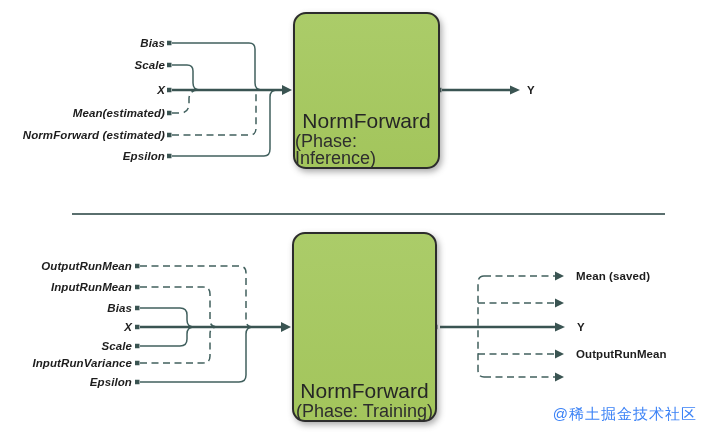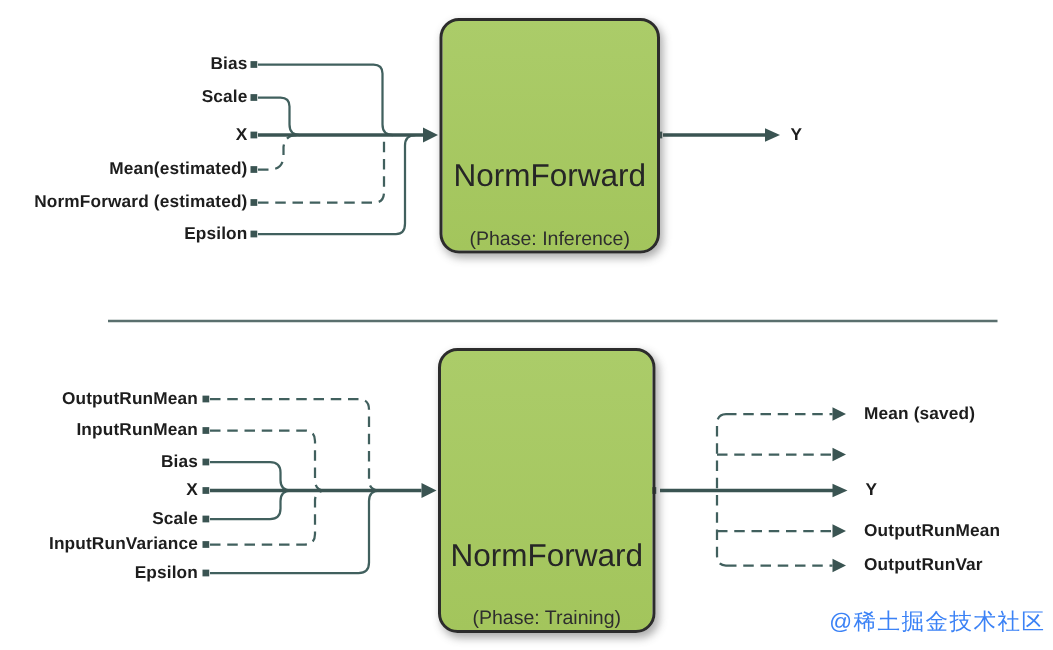--- a/index.html
+++ b/index.html
@@ -5,30 +5,30 @@
   html,body{margin:0;padding:0;background:#ffffff;}
   .stage{
     position:relative;width:702px;height:433px;background:#ffffff;overflow:hidden;
     font-family:"Liberation Sans",sans-serif;
   }
   .stage svg{position:absolute;left:0;top:0;}
   .lbl{
     position:absolute;height:16px;line-height:16px;white-space:nowrap;
     font-size:11.5px;font-weight:bold;color:#1d1d1d;letter-spacing:.1px;
   }
-  .lbl.r{text-align:right;}
+  .lbl.r{text-align:right;font-style:italic;}
   .normbox{
     position:absolute;box-sizing:border-box;
     background:linear-gradient(180deg,#abcc69 0%,#a3c55c 100%);
     border:2.5px solid #2c2c2c;border-radius:13px;
     box-shadow:2px 3px 6px rgba(70,70,70,.45);
     display:flex;flex-direction:column;align-items:center;justify-content:flex-end;
   }
   .normbox .t{font-size:21px;color:#262626;line-height:24px;}
-  .normbox .s{font-size:13px;color:#2e2e2e;line-height:17px;margin-top:20px;}
+  .normbox .s{font-size:18px;color:#2e2e2e;line-height:17px;}
   .box-inference{left:293px;top:12px;width:147px;height:157px;}
   .box-training{left:292px;top:232px;width:145px;height:190px;}
   .watermark{
     position:absolute;right:5px;top:405px;font-size:15px;color:#3b82f6;
     letter-spacing:1px;
   }
 </style>
 </head>
 <body>
 
@@ -119,17 +119,16 @@
   <div class="lbl r" style="right:570px;top:279px">InputRunMean</div>
   <div class="lbl r" style="right:570px;top:300px">Bias</div>
   <div class="lbl r" style="right:570px;top:319px">X</div>
   <div class="lbl r" style="right:570px;top:338px">Scale</div>
   <div class="lbl r" style="right:570px;top:355px">InputRunVariance</div>
   <div class="lbl r" style="right:570px;top:374px">Epsilon</div>
 
   <div class="lbl" style="left:576px;top:268px">Mean (saved)</div>
   <div class="lbl" style="left:577px;top:319px">Y</div>
   <div class="lbl" style="left:576px;top:346px">OutputRunMean</div>
-  <div class="lbl" style="left:576px;top:369px">OutputRunVar</div>
 
   <div class="watermark">@稀土掘金技术社区</div>
 
 </div>
 
 </body></html>

